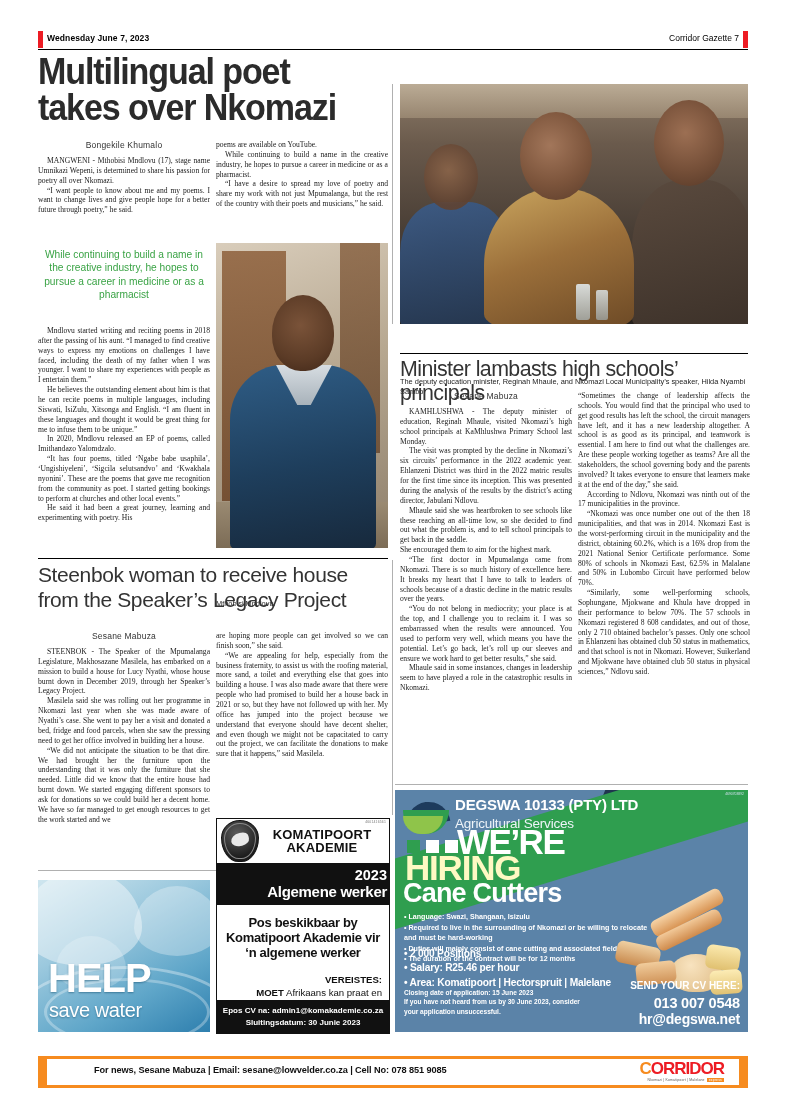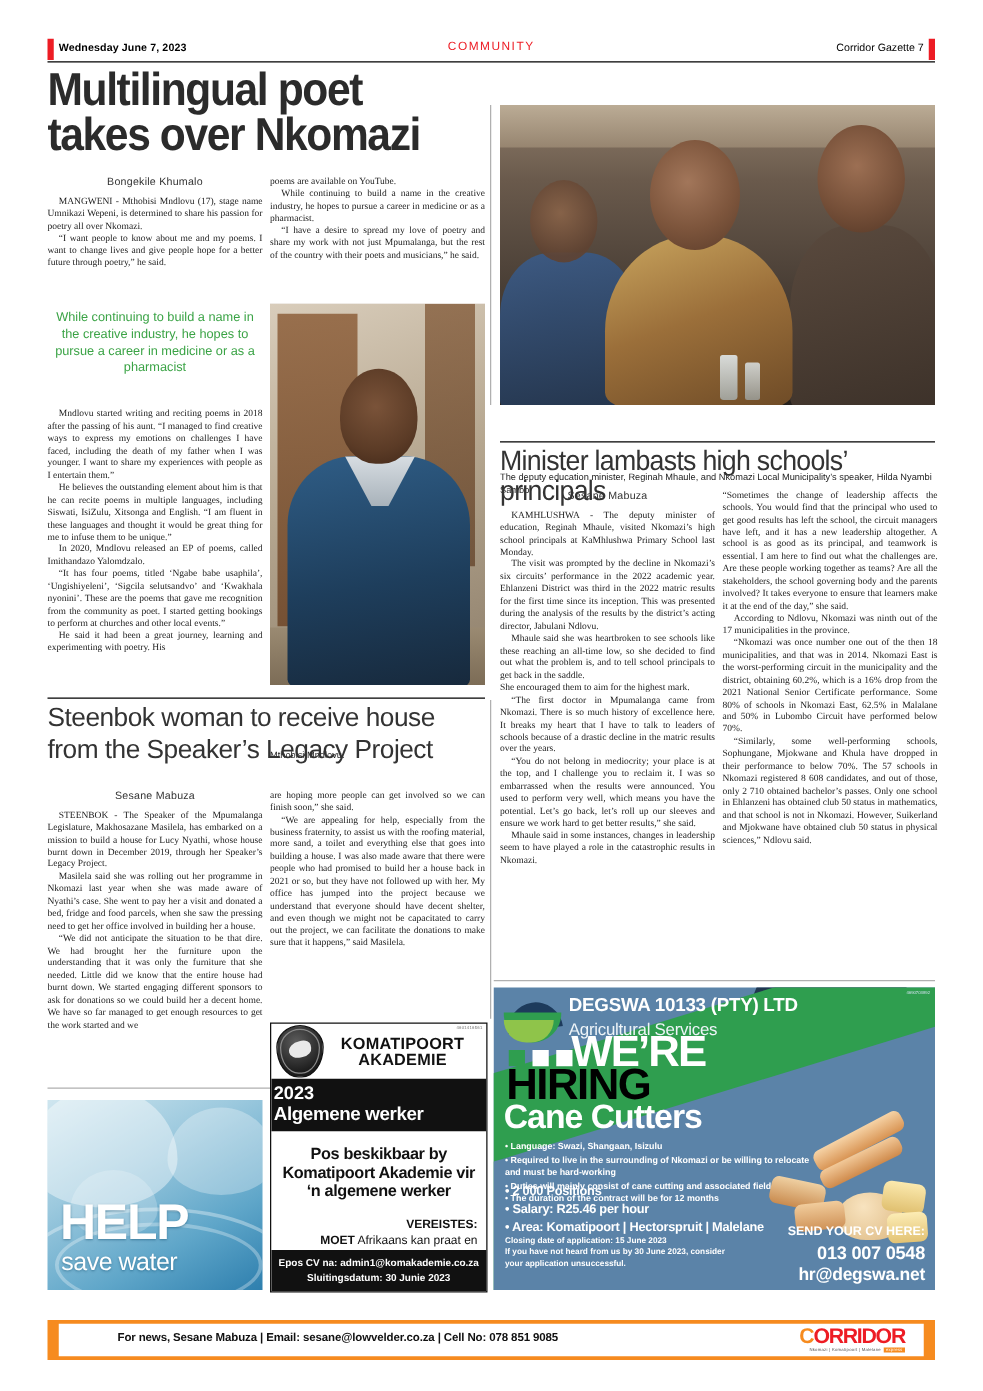--- a/index.html
+++ b/index.html
@@ -140,21 +140,21 @@
   #ad-koma .top{position:relative;height:44px;border-bottom:1px solid #111;
      display:flex;align-items:center;padding:0 4px;}
   #ad-koma .crest{width:36px;height:40px;border-radius:50% 50% 46% 46%/42% 42% 58% 58%;
      background:radial-gradient(circle at 42% 32%,#5d5d5d 0%,#1c1c1c 70%);
      position:relative;flex:0 0 auto;border:1.5px solid #111;}
   #ad-koma .crest:after{content:"";position:absolute;left:9px;top:12px;width:18px;height:13px;
      border-radius:60% 40% 50% 50%;background:#e9e9e9;transform:rotate(-12deg);}
   #ad-koma .crest .ring{position:absolute;inset:2px;border-radius:inherit;border:1px solid #8a8a8a;}
   #ad-koma .top-name{flex:1;text-align:center;font-family:"Liberation Sans",sans-serif;
      font-weight:bold;font-size:13px;line-height:1.02;letter-spacing:0.2px;color:#111;}
-  #ad-koma .band{background:#111;color:#fff;text-align:left;padding:4px 2px 6px;}
+  #ad-koma .band{background:#111;color:#fff;text-align:right;padding:4px 2px 6px;}
   #ad-koma .band .yr{font-family:"Liberation Sans",sans-serif;font-weight:bold;font-size:14.5px;line-height:1;}
   #ad-koma .band .role{font-family:"Liberation Sans",sans-serif;font-weight:bold;font-size:15px;
      line-height:1.04;letter-spacing:-0.3px;margin-top:1px;}
   #ad-koma .mid{padding:10px 6px 4px;text-align:center;
      font-family:"Liberation Sans",sans-serif;font-weight:bold;font-size:13px;line-height:1.16;
      letter-spacing:-0.3px;color:#111;}
   #ad-koma .req{padding:10px 7px 0;font-family:"Liberation Sans",sans-serif;font-size:9.6px;
      line-height:1.3;color:#111;text-align:right;}
   #ad-koma .req b{font-weight:bold;}
   #ad-koma .foot{position:absolute;left:0;bottom:0;width:100%;background:#111;color:#fff;
@@ -181,21 +181,21 @@
      font-weight:bold;font-size:15px;color:#fff;letter-spacing:-0.2px;}
   #ad-degswa .sub{position:absolute;left:60px;top:26px;font-family:"Liberation Sans",sans-serif;
      font-size:13.5px;color:#eef4f8;letter-spacing:-0.2px;}
   #ad-degswa .sq{position:absolute;top:50px;width:13px;height:13px;}
   #ad-degswa .sq1{left:12px;background:#2f9e4f;}
   #ad-degswa .sq2{left:31px;background:#fff;}
   #ad-degswa .sq3{left:50px;background:#fff;}
   #ad-degswa .were{position:absolute;left:62px;top:34px;font-family:"Liberation Sans",sans-serif;
      font-weight:bold;font-size:35px;color:#fff;letter-spacing:-1.5px;line-height:1;}
   #ad-degswa .hiring{position:absolute;left:10px;top:60px;font-family:"Liberation Sans",sans-serif;
-     font-weight:bold;font-size:35px;color:#000000;letter-spacing:-1.2px;line-height:1;}
+     font-weight:bold;font-size:35px;color:#fef9c3;letter-spacing:-1.2px;line-height:1;}
   #ad-degswa .cane{position:absolute;left:8px;top:90px;font-family:"Liberation Sans",sans-serif;
      font-weight:bold;font-size:27px;color:#fff;letter-spacing:-0.8px;line-height:1;}
   #ad-degswa .bullets{position:absolute;left:9px;top:122px;width:250px;
      font-family:"Liberation Sans",sans-serif;font-weight:bold;font-size:7.1px;line-height:1.42;color:#fff;}
   #ad-degswa .bullets div{margin-bottom:0.5px;}
   #ad-degswa .bigb{position:absolute;left:9px;top:157px;width:230px;
      font-family:"Liberation Sans",sans-serif;font-weight:bold;font-size:10.2px;line-height:1.42;color:#fff;
      letter-spacing:-0.2px;}
   #ad-degswa .closing{position:absolute;left:9px;top:198px;width:205px;
      font-family:"Liberation Sans",sans-serif;font-weight:bold;font-size:6.6px;line-height:1.42;color:#fff;}
@@ -240,21 +240,20 @@
 </style>
 </head>
 <body>
 
 <div class="page">
 
   <div class="masthead">
     <div class="tick l"></div>
     <div class="tick r"></div>
     <div class="date">Wednesday June 7, 2023</div>
-    <div class="section">COMMUNITY</div>
     <div class="folio">Corridor Gazette 7</div>
     <div class="rule"></div>
   </div>
 
   <div class="hl-main">Multilingual poet takes over Nkomazi</div>
 
   <div class="col" style="left:38px;top:140px;width:172px;">
     <div class="byline">Bongekile Khumalo</div>
     <p>MANGWENI - Mthobisi Mndlovu (17), stage name Umnikazi Wepeni, is determined to share his passion for poetry all over Nkomazi.</p>
     <p>“I want people to know about me and my poems. I want to change lives and give people hope for a better future through poetry,” he said.</p>

